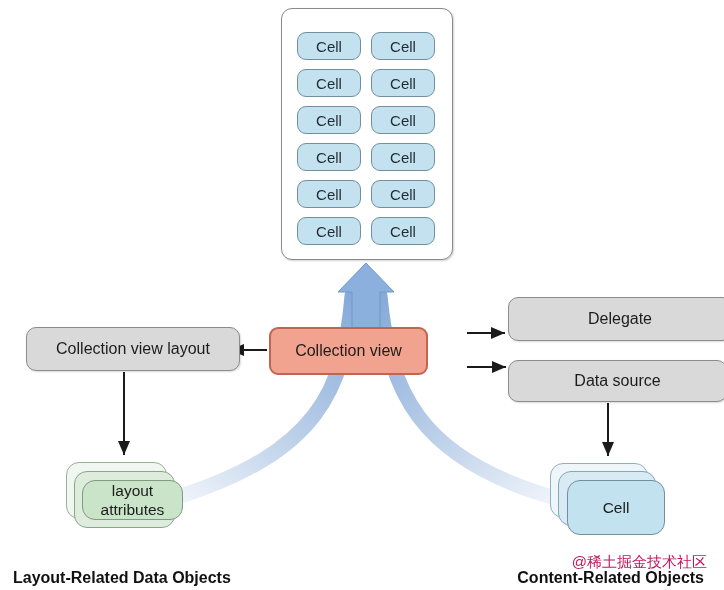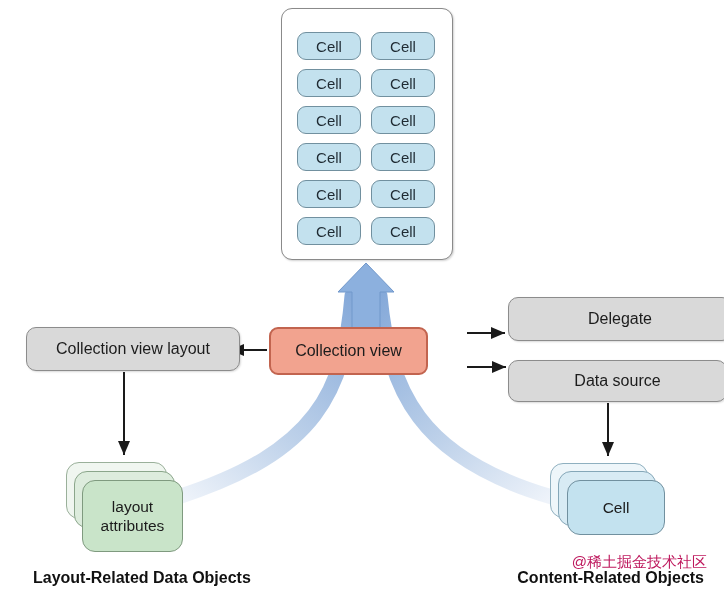--- a/index.html
+++ b/index.html
@@ -50,28 +50,28 @@
   .datasource-box{left:508px;top:360px;width:219px;height:42px;}
 
   
   .card{
     position:absolute;box-sizing:border-box;border-radius:13px;z-index:2;
     display:flex;align-items:center;justify-content:center;text-align:center;
     font-size:15.5px;line-height:1.25;
   }
   .g-back {left:66px;top:462px;width:101px;height:57px;background:#f0f6f0;border:1.5px solid #9ab09a;}
   .g-mid  {left:74px;top:471px;width:101px;height:57px;background:#ddecdd;border:1.5px solid #8fa68f;border-color:#8ba68b;}
-  .g-front{left:82px;top:480px;width:101px;height:72px;background:#c9e4c9;border:1.5px solid #7f9a7f;padding:0 8px;}
+  .g-front{left:82px;top:480px;width:101px;height:40px;background:#c9e4c9;border:1.5px solid #7f9a7f;padding:0 8px;}
   .b-back {left:550px;top:463px;width:98px;height:55px;background:#eef6fa;border:1.5px solid #8fb0c0;}
   .b-mid  {left:558px;top:471px;width:98px;height:55px;background:#d8ebf4;border:1.5px solid #85a7b8;}
   .b-front{left:567px;top:480px;width:98px;height:55px;background:#c3e2ef;border:1.5px solid #71909f;}
 
   
   .caption{position:absolute;z-index:2;font-weight:bold;font-size:16px;color:#111;white-space:nowrap;}
-  .caption-left{left:13px;top:569px;margin-left:20px;}
+  .caption-left{left:13px;top:569px;}
   .caption-right{right:20px;top:569px;}
   .watermark{
     position:absolute;right:17px;top:553px;z-index:2;
     font-size:15px;color:#be185d;white-space:nowrap;
   }
 </style>
 </head>
 <body>
 
 <div class="canvas">

